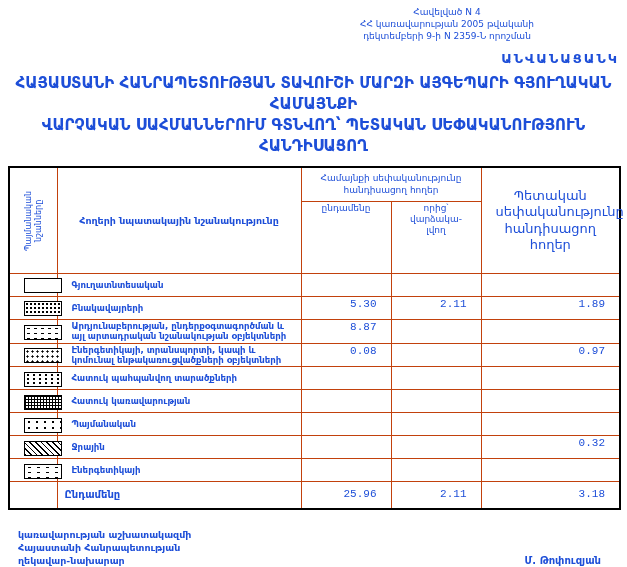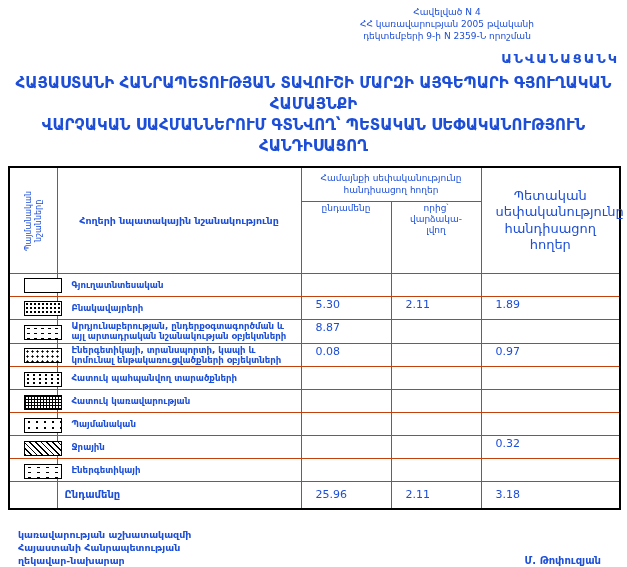--- a/index.html
+++ b/index.html
@@ -24,21 +24,21 @@
   th.purpose{font-weight:bold;font-size:9.5px;margin-left:20px;}
   th.group{font-size:9px;}
   th.sub{vertical-align:top;padding-top:16px;white-space:pre-line;}
   th.state{font-size:13px;}
   .vert{writing-mode:vertical-rl;transform:rotate(180deg);font-size:8px;line-height:1.2;
     margin:0 auto;max-height:102px;}
   tbody tr{height:23px;}
   tr.total-row{height:27px;}
   td.sym{text-align:center;vertical-align:middle;}
   td.lbl{font-size:8.6px;font-weight:bold;line-height:1.2;padding-left:4px;vertical-align:middle;}
-  td.num{font-size:11px;text-align:left;vertical-align:top;padding-top:3px;}
+  td.num{font-size:11px;text-align:right;vertical-align:top;padding-top:3px;font-family:Liberation Mono, monospace;}
   tr.total-row td.lbl{font-size:10px;padding-left:7px;}
   tr.total-row td.num{vertical-align:middle;padding-top:0;}
   
   .swatch{width:36px;height:13px;border:1.5px solid #000;background:#fff;
     display:inline-block;vertical-align:middle;}
   .swatch[data-pattern="empty"]{background:#fff;}
   .swatch[data-pattern="dots-dense"]{background-image:radial-gradient(#000 32%, transparent 33%);background-size:4px 4px;}
   .swatch[data-pattern="dots-sparse"]{background-image:radial-gradient(#000 26%, transparent 27%);background-size:7px 5px;}
   .swatch[data-pattern="dots-medium"]{background-image:radial-gradient(#000 28%, transparent 29%);background-size:5px 5px;}
   .swatch[data-pattern="speckle"]{background-image:radial-gradient(#000 24%, transparent 25%);background-size:6px 4px;}

